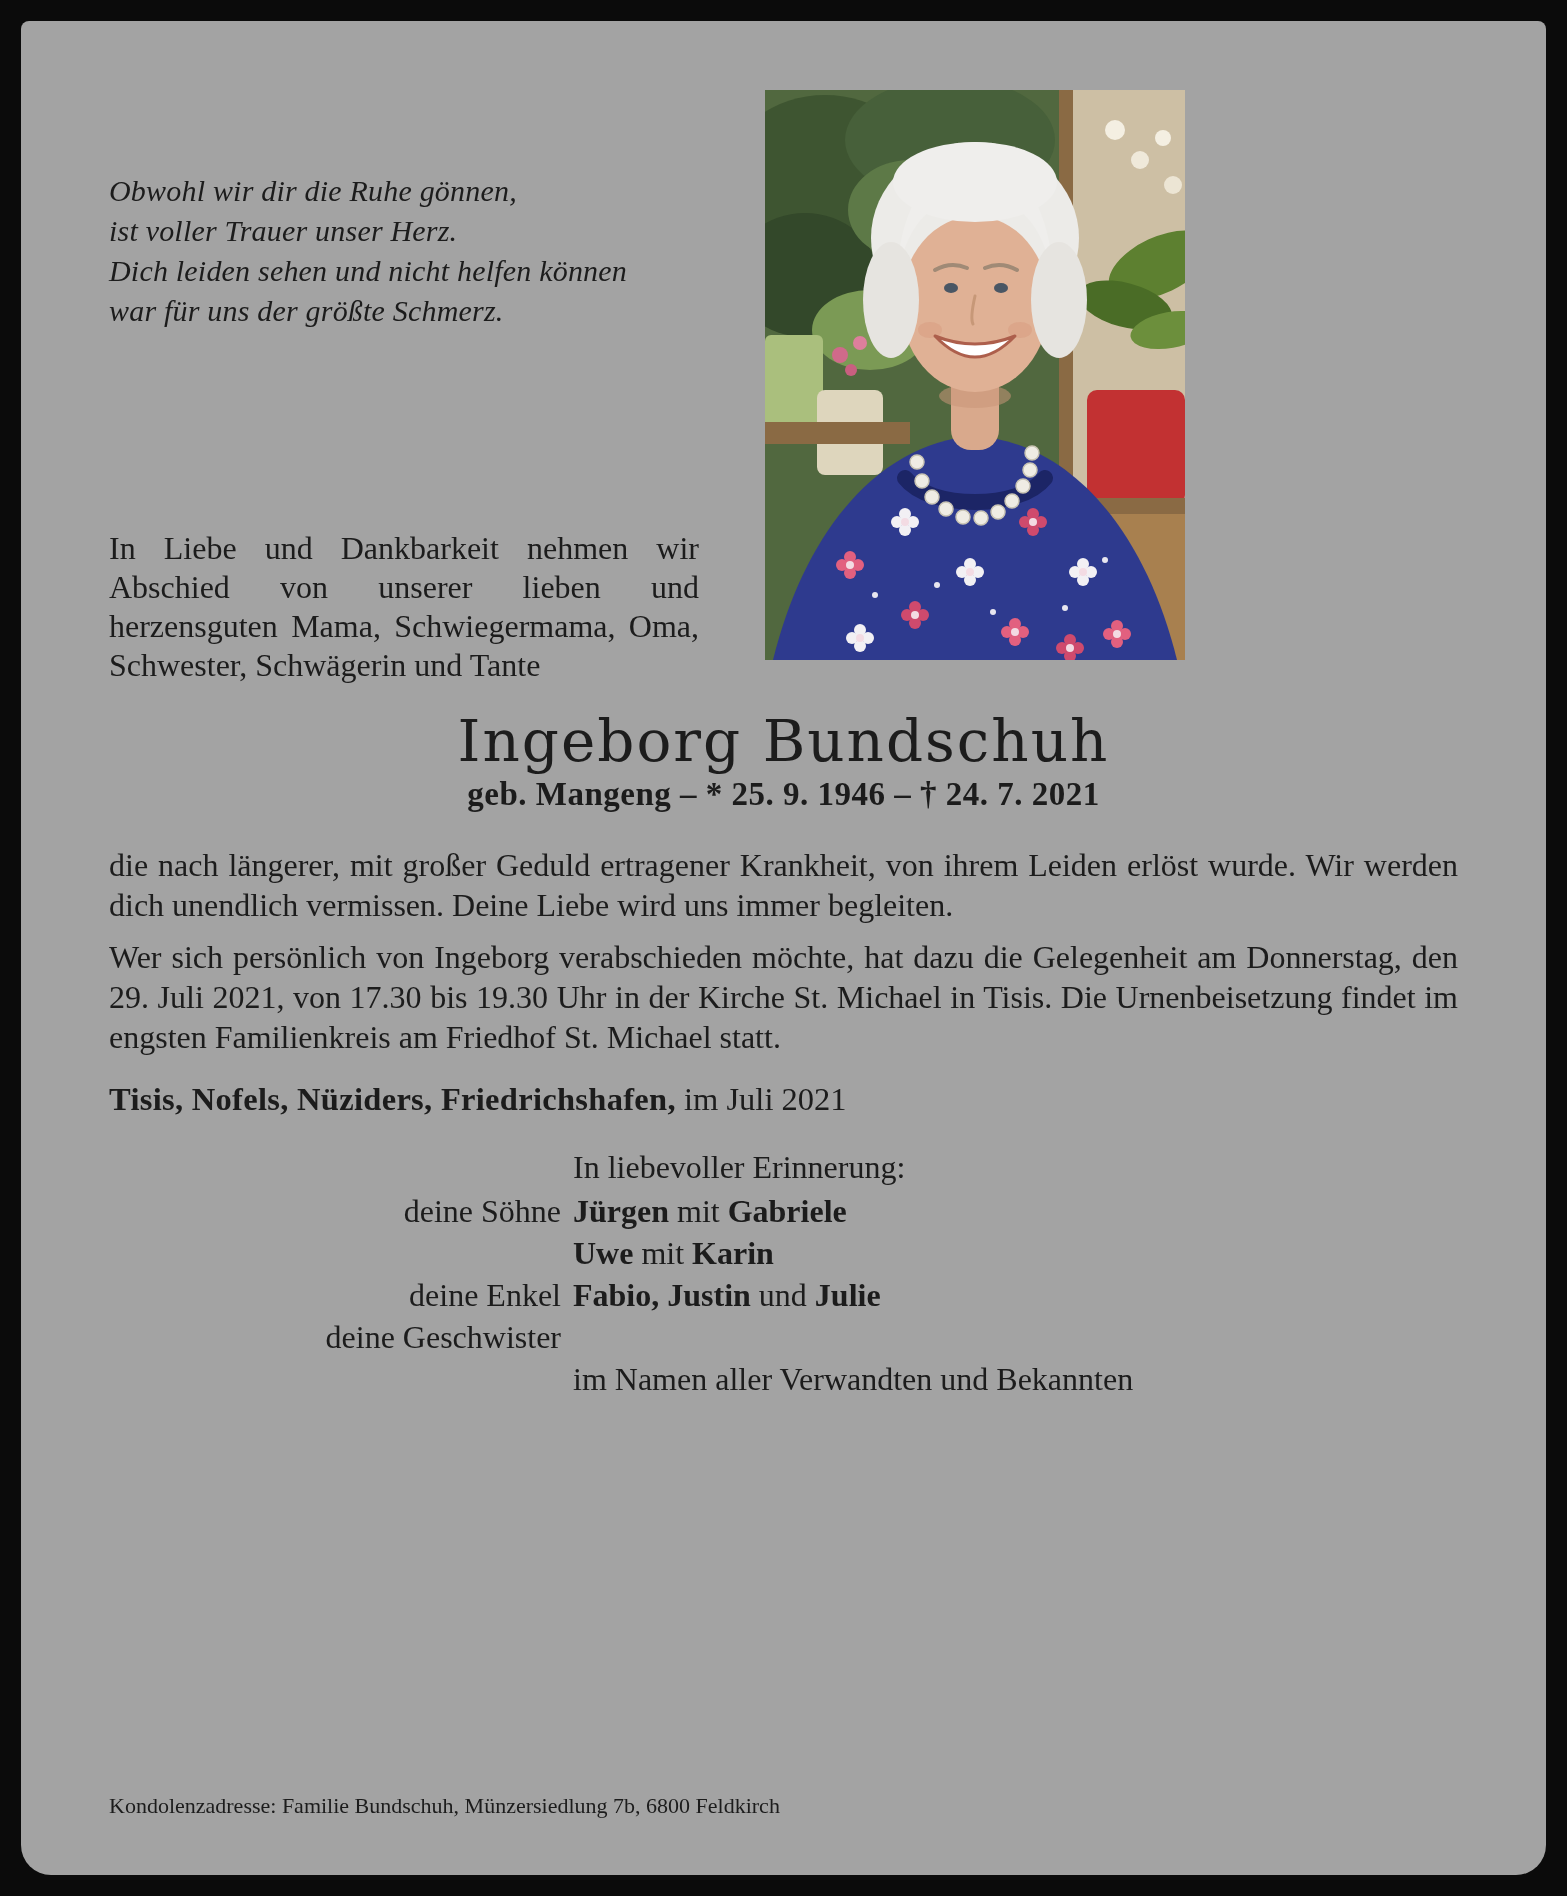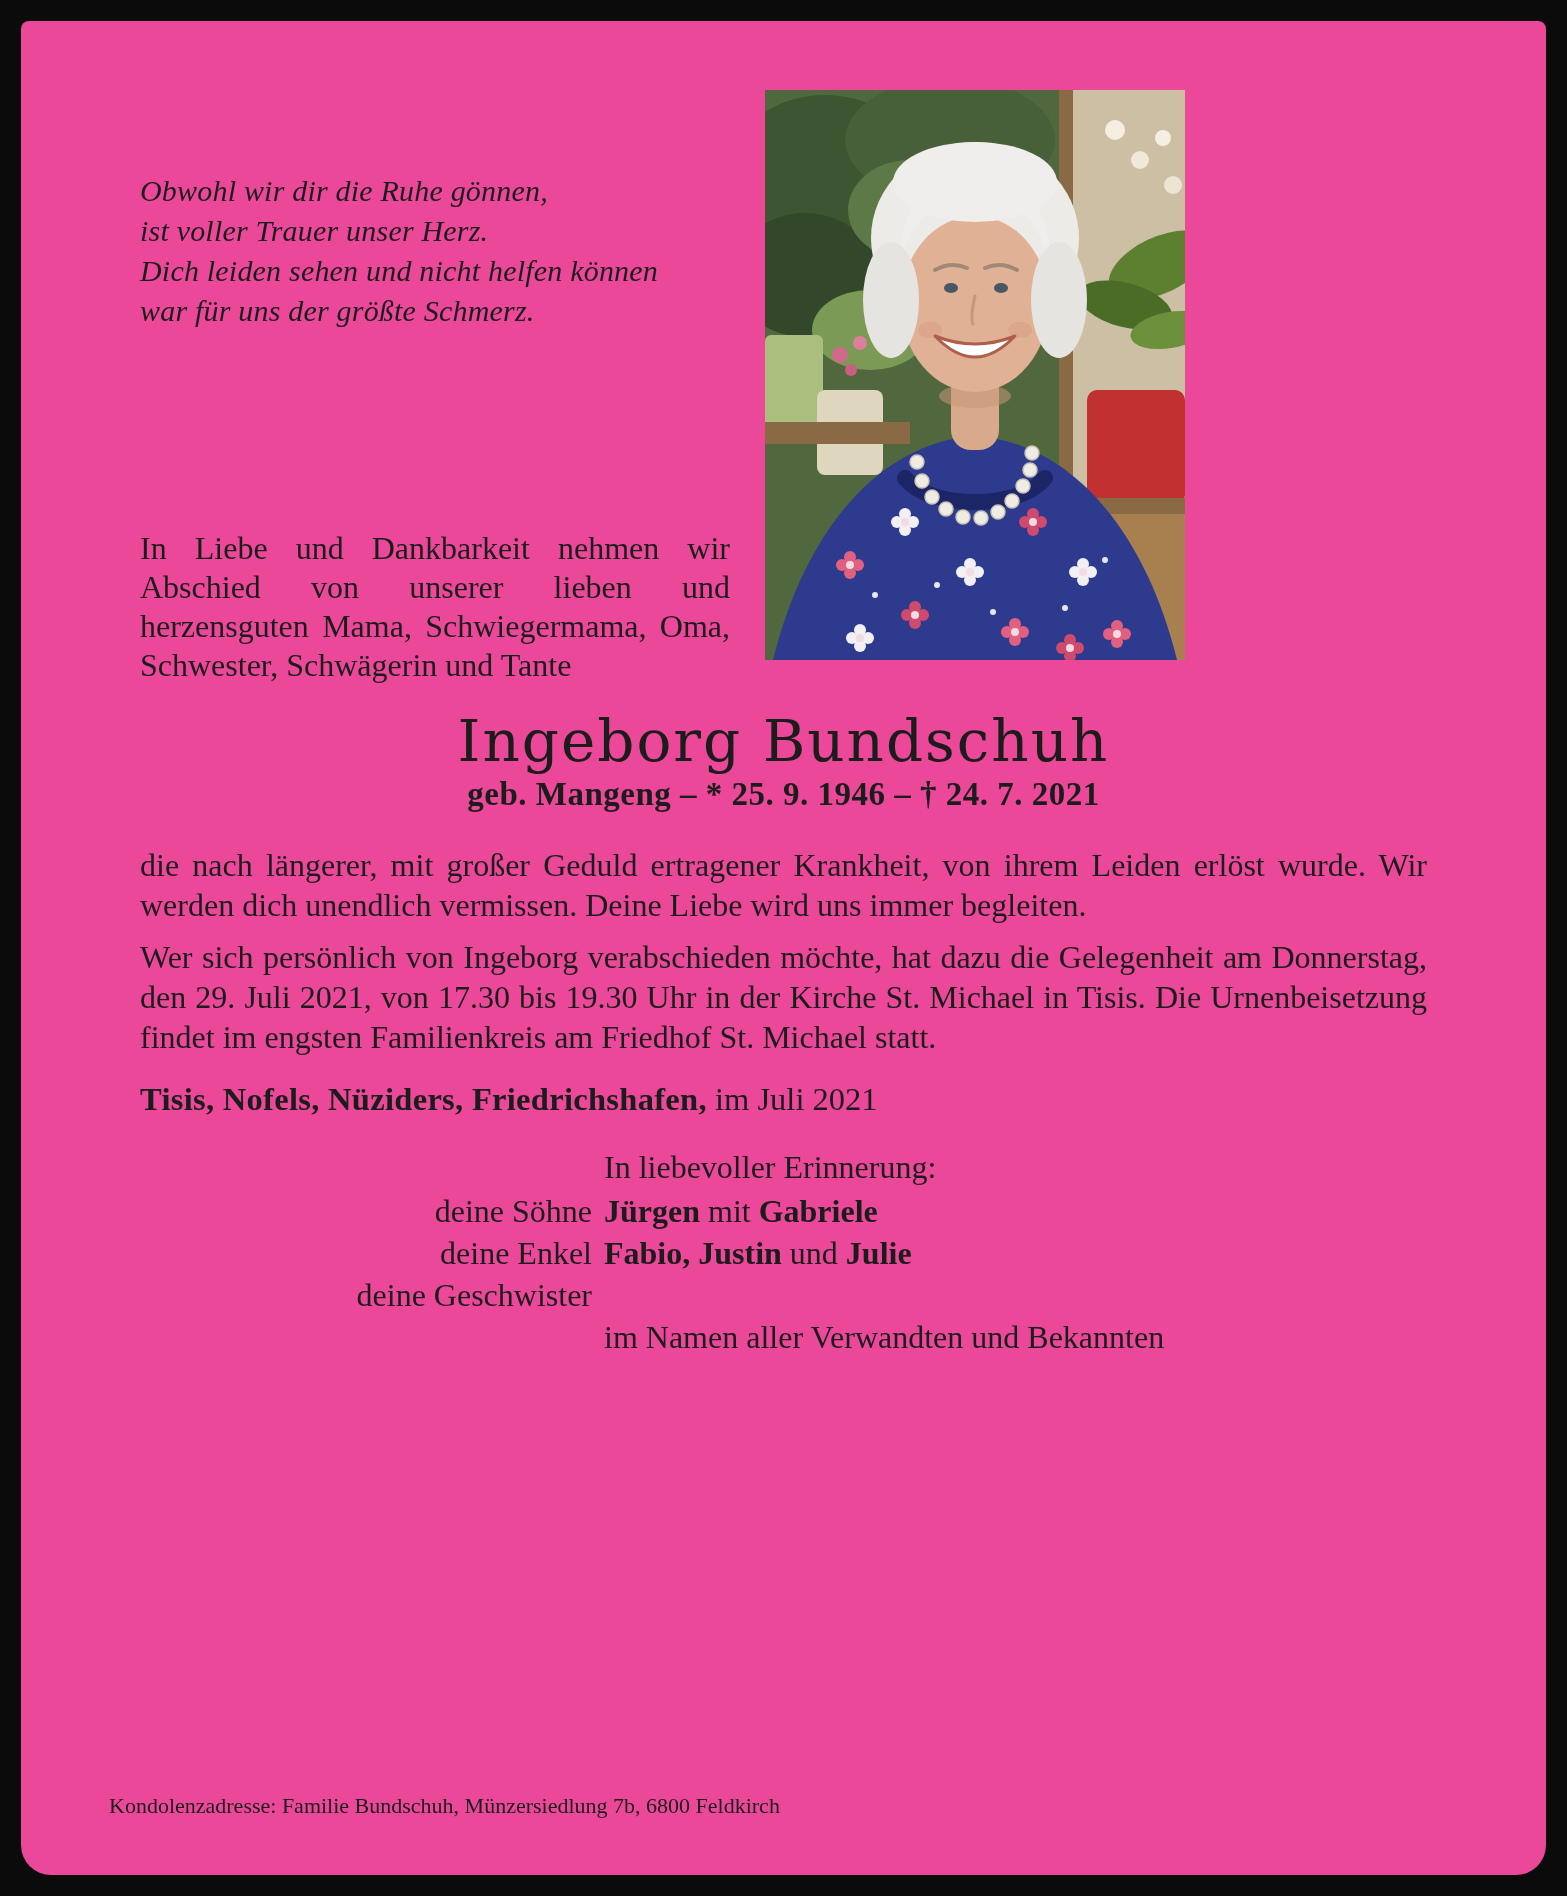--- a/index.html
+++ b/index.html
@@ -5,23 +5,23 @@
   * { margin:0; padding:0; box-sizing:border-box; }
   html,body { width:1567px; height:1896px; }
   body {
     background:#0b0b0b;
     font-family:"Liberation Serif", serif;
     color:#1c1c1c;
   }
   .page { position:relative; width:1567px; height:1896px; background:#0b0b0b; }
   .card {
     position:absolute; left:21px; top:21px; right:21px; bottom:21px;
-    background:#ec4899;
+    background:#a3a3a3;
     border-radius:8px 8px 30px 30px;
-    padding:0 119px;
+    padding:0 88px;
     overflow:hidden;
   }
   .photo {
     position:absolute; left:744px; top:69px; width:420px; height:570px;
     overflow:hidden;
   }
   .photo svg { display:block; }
 
   .poem {
     margin-top:150px;
@@ -210,20 +210,21 @@
       <div class="mrow title">
         <span class="mlabel"></span>
         <span class="mcontent">In liebevoller Erinnerung:</span>
       </div>
       <div class="mrow">
         <span class="mlabel">deine Söhne</span>
         <span class="mcontent"><b>Jürgen</b><span> mit </span><b>Gabriele</b><span></span></span>
       </div>
       <div class="mrow">
         <span class="mlabel"></span>
+        <span class="mcontent"><b>Uwe</b><span> mit </span><b>Karin</b><span></span></span>
       </div>
       <div class="mrow">
         <span class="mlabel">deine Enkel</span>
         <span class="mcontent"><b>Fabio, Justin</b><span> und </span><b>Julie</b><span></span></span>
       </div>
       <div class="mrow">
         <span class="mlabel">deine Geschwister</span>
       </div>
       <div class="mrow">
         <span class="mlabel"></span>

